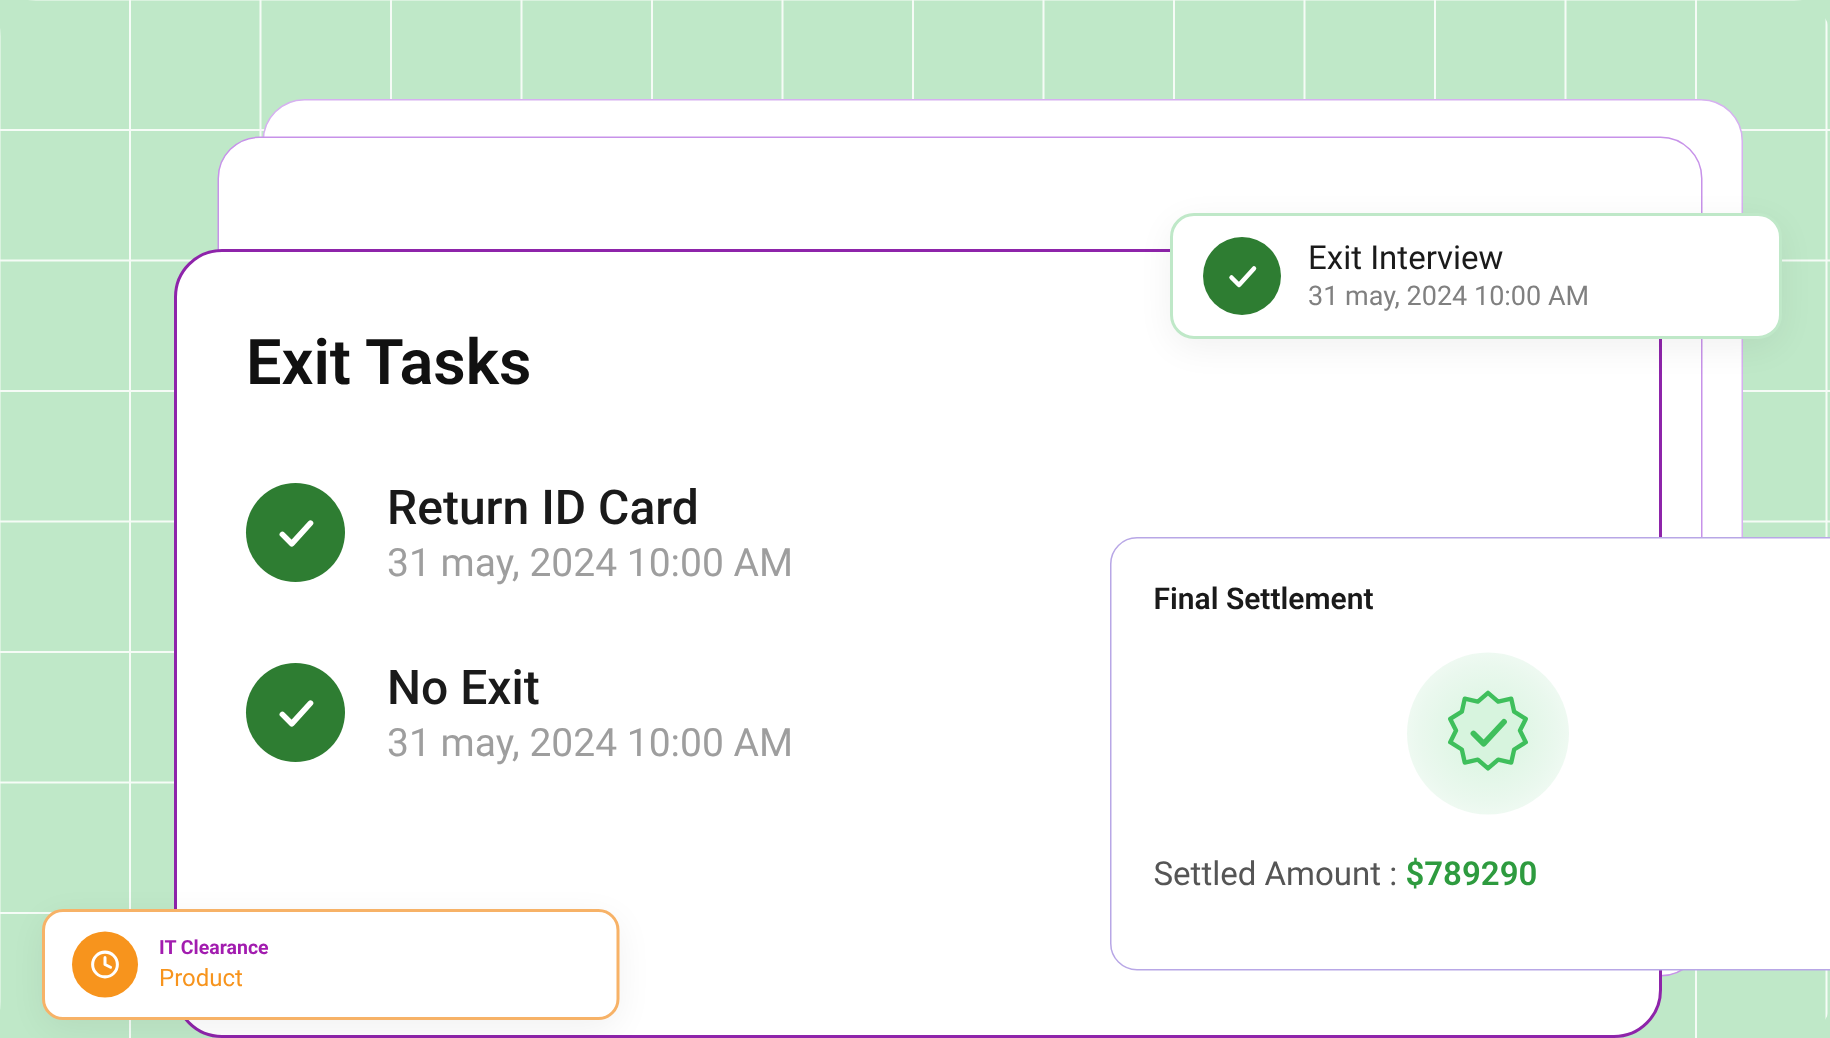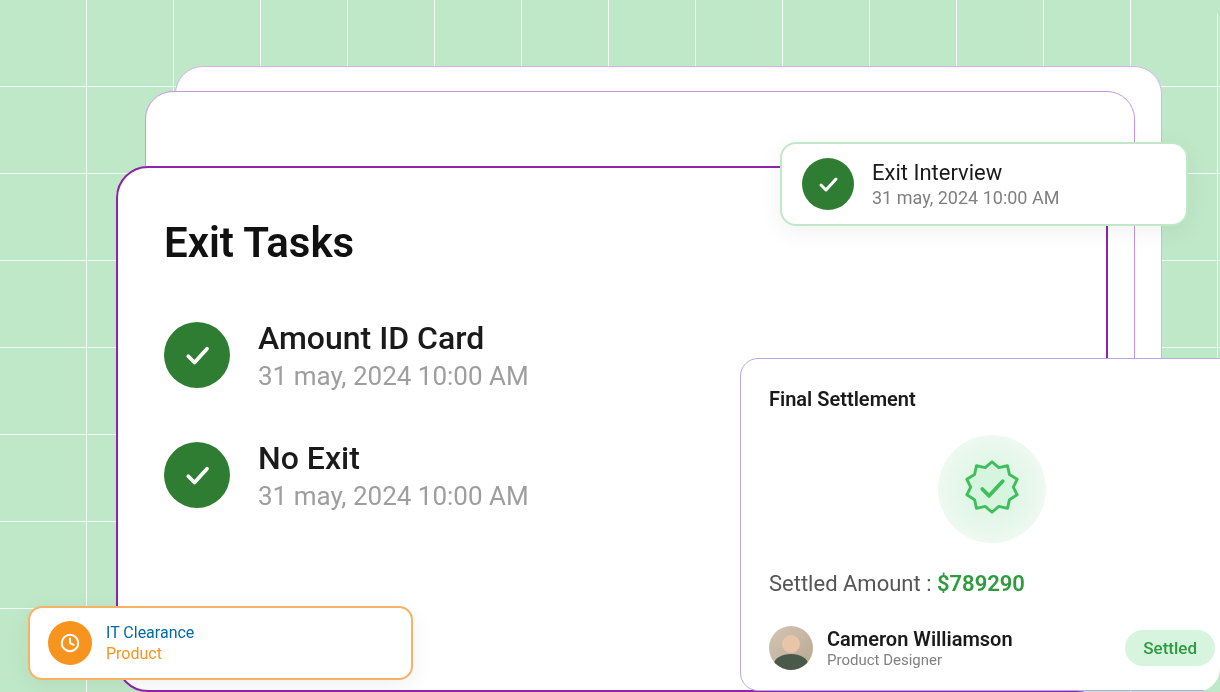--- a/index.html
+++ b/index.html
@@ -167,21 +167,21 @@
   width: 44px;
   height: 44px;
   background: #f7941d;
   border-radius: 50%;
   display: flex;
   align-items: center;
   justify-content: center;
   flex-shrink: 0;
 }
 .pending-circle svg { width: 22px; height: 22px; }
-.fc-title { font-size: 16px; font-weight: 400; color: #0369a1; }
+.fc-title { font-size: 13px; font-weight: 700; color: #a21caf; }
 .fc-status { font-size: 16px; color: #f7941d; margin-top: 2px; }
 
 .settlement-card {
   position: absolute;
   top: 358px;
   left: 740px;
   width: 504px;
   background: #fff;
   border: 1.5px solid #b8a7e6;
   border-radius: 18px;
@@ -265,21 +265,21 @@
   <div class="title">Exit Tasks</div>
 
 
   <div class="task-item">
     <div class="check-circle">
       <svg viewBox="0 0 24 24" fill="none" stroke="#fff" stroke-width="3" stroke-linecap="round" stroke-linejoin="round">
           <polyline points="5 13 10 18 20 7"></polyline>
         </svg>
     </div>
     <div>
-      <div class="task-title">Amount ID Card</div>
+      <div class="task-title">Return ID Card</div>
       <div class="task-date">31 may, 2024 10:00 AM</div>
     </div>
   </div>
 
   <div class="task-item">
     <div class="check-circle">
       <svg viewBox="0 0 24 24" fill="none" stroke="#fff" stroke-width="3" stroke-linecap="round" stroke-linejoin="round">
           <polyline points="5 13 10 18 20 7"></polyline>
         </svg>
     </div>
@@ -308,28 +308,20 @@
     <div class="seal-outer">
       <svg width="62" height="62" viewBox="0 0 64 64">
         <path d="M32 4 L39 10 L48 8 L50 17 L58 22 L54 30 L58 38 L50 43 L48 52 L39 50 L32 56 L25 50 L16 52 L14 43 L6 38 L10 30 L6 22 L14 17 L16 8 L25 10 Z" fill="#d7f4de" stroke="#3fbf5c" stroke-width="3" stroke-linejoin="round"></path>
         <polyline points="22 32 29 39 43 24" fill="none" stroke="#3fbf5c" stroke-width="4" stroke-linecap="round" stroke-linejoin="round"></polyline>
       </svg>
     </div>
   </div>
   <div class="settled-row">
     <span>Settled Amount : </span><span class="settled-amount">$789290</span>
   </div>
-  <div class="person-row">
-    <div class="avatar"></div>
-    <div>
-      <div class="person-name">Cameron Williamson</div>
-      <div class="person-role">Product Designer</div>
-    </div>
-    <div class="status-badge">Settled</div>
-  </div>
 </div>
 
 <div class="floating-clearance">
   <div class="pending-circle">
     <svg viewBox="0 0 24 24" fill="none" stroke="#fff" stroke-width="2.2" stroke-linecap="round" stroke-linejoin="round">
         <circle cx="12" cy="12" r="9"></circle>
         <polyline points="12 7 12 12 16 14"></polyline>
       </svg>
   </div>
   <div>

